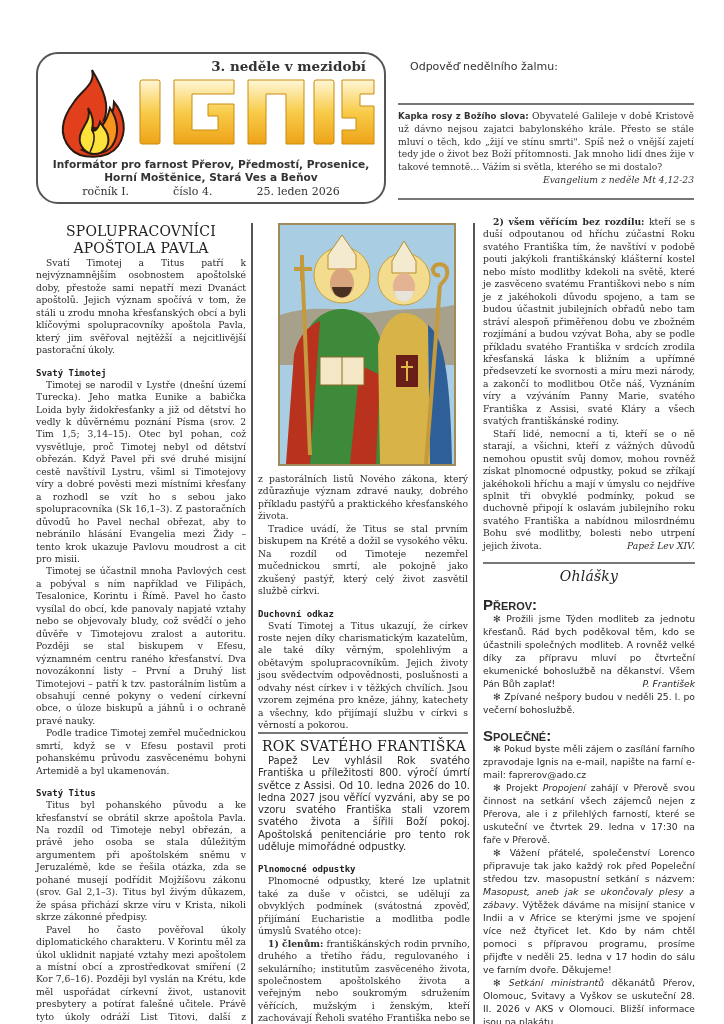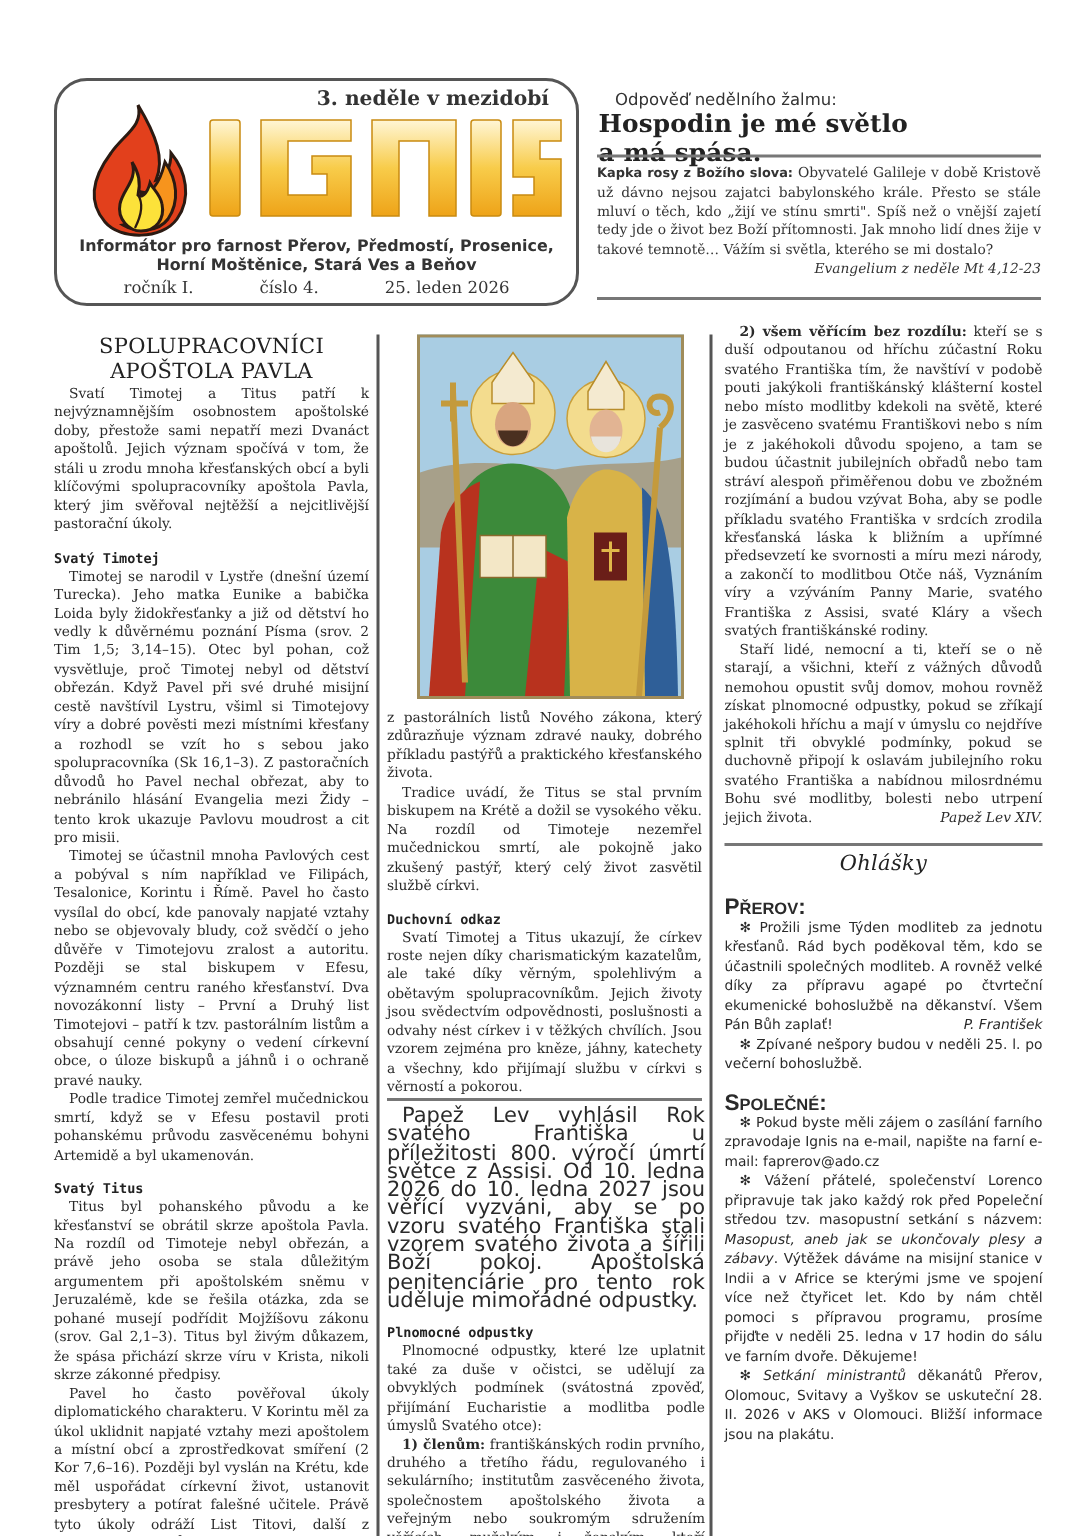--- a/index.html
+++ b/index.html
@@ -31,21 +31,21 @@
   .col { position:absolute; font-size:9.2px; line-height:12.45px; color:#2a2a2a; text-align:justify; }
   .col p { margin:0; text-indent:10px; }
   .col h2 { margin:0; text-align:center; font-family:"DejaVu Serif", serif; font-weight:normal; font-size:14px; line-height:17px; color:#222; letter-spacing:0.2px; }
   .col h3 { margin:10px 0 0 0; font-family:"DejaVu Sans Mono", monospace; font-weight:bold; font-size:9px; line-height:12px; color:#222; }
   .col1 { left:36px; top:207px; width:210px; }
   .col2 { left:258px; top:457px; width:210px; }
   .col3 { left:483px; top:200px; width:212px; }
   .vline { position:absolute; width:2px; background:#555; }
   .picture { position:absolute; left:278px; top:207px; width:178px; height:243px; border:2px solid #a08c5a; box-sizing:border-box; overflow:hidden; background:#9cc5e0; }
   .francis { position:absolute; left:258px; top:722px; width:212px; }
-  .francis-body { font-family:"DejaVu Sans", sans-serif; font-size:14px; line-height:12.3px; text-align:justify; color:#2a2a2a; }
+  .francis-body { font-family:"DejaVu Sans", sans-serif; font-size:10px; line-height:12.3px; text-align:justify; color:#2a2a2a; }
   .francis-body p { margin:0; text-indent:10px; }
   .sig { float:right; font-style:italic; }
   .ann-title { text-align:center; font-family:"DejaVu Sans", sans-serif; font-weight:bold; font-size:15px; margin:0;font-style:italic; }
   .section-label { font-family:Liberation Sans, sans-serif; font-weight:bold; font-variant:small-caps; font-size:15px; margin:14px 0 0 0; }
   .ann { font-family:"DejaVu Sans", sans-serif; font-size:9.2px; line-height:13px; text-align:justify; margin:0; }
   .ann .star { font-weight:bold; }
   .ital { font-style:italic; }
   .bold { font-weight:bold; }
 </style>
 </head>
@@ -82,21 +82,20 @@
       <div>Horní Moštěnice, Stará Ves a Beňov</div>
     </div>
     <div class="meta-row">
       <span>ročník I.</span>
       <span>číslo 4.</span>
       <span>25. leden 2026</span>
     </div>
   </div>
 
   <div class="psalm-label">Odpověď nedělního žalmu:</div>
-  <div class="psalm-text">Hospodin je mé světlo a má spása.</div>
   <div class="rule" style="left:398px; top:87px; width:296px;"></div>
 
   <div class="dew">
     <span class="lead">Kapka rosy z Božího slova:</span>
     <span>Obyvatelé Galileje v době Kristově už dávno nejsou zajatci babylonského krále. Přesto se stále mluví o těch, kdo „žijí ve stínu smrti". Spíš než o vnější zajetí tedy jde o život bez Boží přítomnosti. Jak mnoho lidí dnes žije v takové temnotě… Vážím si světla, kterého se mi dostalo?</span>
     <span class="src">Evangelium z neděle Mt 4,12-23</span>
   </div>
   <div class="rule" style="left:398px; top:182px; width:296px;"></div>
 
   <div class="col col1">
@@ -148,35 +147,37 @@
   <div class="col col2">
     <p style="text-indent:0">z pastorálních listů Nového zákona, který zdůrazňuje význam zdravé nauky, dobrého příkladu pastýřů a praktického křesťanského života.</p>
     <p>Tradice uvádí, že Titus se stal prvním biskupem na Krétě a dožil se vysokého věku. Na rozdíl od Timoteje nezemřel mučednickou smrtí, ale pokojně jako zkušený pastýř, který celý život zasvětil službě církvi.</p>
     <h3>Duchovní odkaz</h3>
     <p>Svatí Timotej a Titus ukazují, že církev roste nejen díky charismatickým kazatelům, ale také díky věrným, spolehlivým a obětavým spolupracovníkům. Jejich životy jsou svědectvím odpovědnosti, poslušnosti a odvahy nést církev i v těžkých chvílích. Jsou vzorem zejména pro kněze, jáhny, katechety a všechny, kdo přijímají službu v církvi s věrností a pokorou.</p>
   </div>
 
   <div class="rule" style="left:258px; top:716px; width:210px;"></div>
 
   <div class="col francis">
+    <h2>ROK SVATÉHO FRANTIŠKA</h2>
     <div class="francis-body">
       <p>Papež Lev vyhlásil Rok svatého Františka u příležitosti 800. výročí úmrtí světce z Assisi. Od 10. ledna 2026 do 10. ledna 2027 jsou věřící vyzváni, aby se po vzoru svatého Františka stali vzorem svatého života a šířili Boží pokoj. Apoštolská penitenciárie pro tento rok uděluje mimořádné odpustky.</p>
     </div>
     <h3>Plnomocné odpustky</h3>
     <p>Plnomocné odpustky, které lze uplatnit také za duše v očistci, se udělují za obvyklých podmínek (svátostná zpověď, přijímání Eucharistie a modlitba podle úmyslů Svatého otce):</p>
     <p><span class="bold">1) členům:</span> <span>františkánských rodin prvního, druhého a třetího řádu, regulovaného i sekulárního; institutům zasvěceného života, společnostem apoštolského života a veřejným nebo soukromým sdružením věřících, mužským i ženským, kteří zachovávají Řeholi svatého Františka nebo se inspirují jeho spiritualitou nebo jakoukoli formou pokračují v jeho charismatu;</span></p>
   </div>
 
   <div class="col col3">
     <p><span class="bold">2) všem věřícím bez rozdílu:</span> <span>kteří se s duší odpoutanou od hříchu zúčastní Roku svatého Františka tím, že navštíví v podobě pouti jakýkoli františkánský klášterní kostel nebo místo modlitby kdekoli na světě, které je zasvěceno svatému Františkovi nebo s ním je z jakéhokoli důvodu spojeno, a tam se budou účastnit jubilejních obřadů nebo tam stráví alespoň přiměřenou dobu ve zbožném rozjímání a budou vzývat Boha, aby se podle příkladu svatého Františka v srdcích zrodila křesťanská láska k bližním a upřímné předsevzetí ke svornosti a míru mezi národy, a zakončí to modlitbou Otče náš, Vyznáním víry a vzýváním Panny Marie, svatého Františka z Assisi, svaté Kláry a všech svatých františkánské rodiny.</span></p>
     <p><span>Staří lidé, nemocní a ti, kteří se o ně starají, a všichni, kteří z vážných důvodů nemohou opustit svůj domov, mohou rovněž získat plnomocné odpustky, pokud se zříkají jakéhokoli hříchu a mají v úmyslu co nejdříve splnit tři obvyklé podmínky, pokud se duchovně připojí k oslavám jubilejního roku svatého Františka a nabídnou milosrdnému Bohu své modlitby, bolesti nebo utrpení jejich života.</span> <span class="sig">Papež Lev XIV.</span></p>
     <div style="height:10px; border-bottom:2px solid #777; margin-bottom:4px;"></div>
     <h2 class="ann-title">Ohlášky</h2>
     <div class="section-label">Přerov:</div>
-    <p class="ann"><span class="star">✻ </span><span>Prožili jsme Týden modliteb za jednotu křesťanů. Rád bych poděkoval těm, kdo se účastnili společných modliteb. A rovněž velké díky za přípravu agapé po čtvrteční ekumenické bohoslužbě na děkanství. Všem Pán Bůh zaplať!</span> <span class="sig">P. František</span></p>
+    <p class="ann"><span class="star">✻ </span><span>Prožili jsme Týden modliteb za jednotu křesťanů. Rád bych poděkoval těm, kdo se účastnili společných modliteb. A rovněž velké díky za přípravu mluví po čtvrteční ekumenické bohoslužbě na děkanství. Všem Pán Bůh zaplať!</span> <span class="sig">P. František</span></p>
     <p class="ann"><span class="star">✻ </span><span>Zpívané nešpory budou v neděli 25. l. po večerní bohoslužbě.</span></p>
     <div class="section-label">Společné:</div>
     <p class="ann"><span class="star">✻ </span><span>Pokud byste měli zájem o zasílání farního zpravodaje Ignis na e-mail, napište na farní e-mail: faprerov@ado.cz</span></p>
+    <p class="ann"><span class="star">✻ </span><span>Projekt </span><span class="ital">Propojení</span><span> zahájí v Přerově svou činnost na setkání všech zájemců nejen z Přerova, ale i z přilehlých farností, které se uskuteční ve čtvrtek 29. ledna v 17:30 na faře v Přerově.</span></p>
     <p class="ann"><span class="star">✻ </span><span>Vážení přátelé, společenství Lorenco připravuje tak jako každý rok před Popeleční středou tzv. masopustní setkání s názvem: </span><span class="ital">Masopust, aneb jak se ukončovaly plesy a zábavy</span><span>. Výtěžek dáváme na misijní stanice v Indii a v Africe se kterými jsme ve spojení více než čtyřicet let.  Kdo by nám chtěl pomoci s přípravou programu, prosíme přijďte v neděli 25. ledna v 17 hodin do sálu ve farním dvoře. Děkujeme!</span></p>
     <p class="ann"><span class="star">✻ </span><span class="ital">Setkání ministrantů</span><span> děkanátů Přerov, Olomouc, Svitavy a Vyškov se uskuteční 28. II. 2026 v AKS v Olomouci. Bližší informace jsou na plakátu.</span></p>
   </div>
 
 </div>
 
 </body></html>

